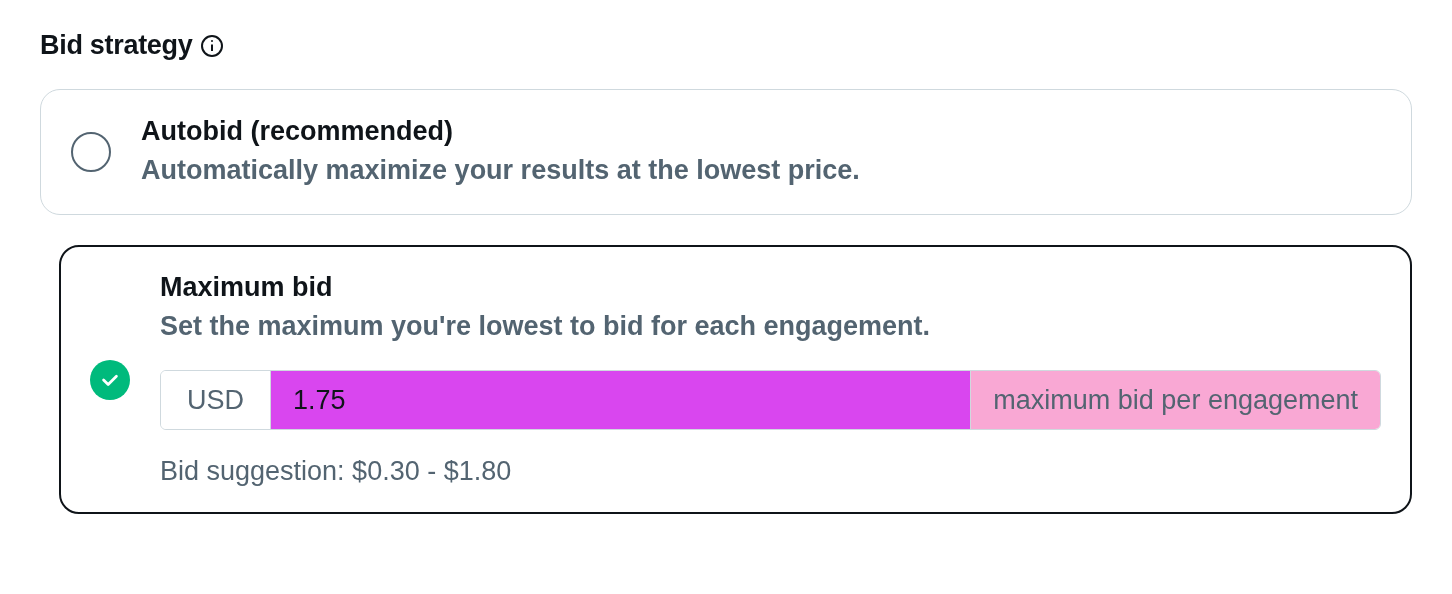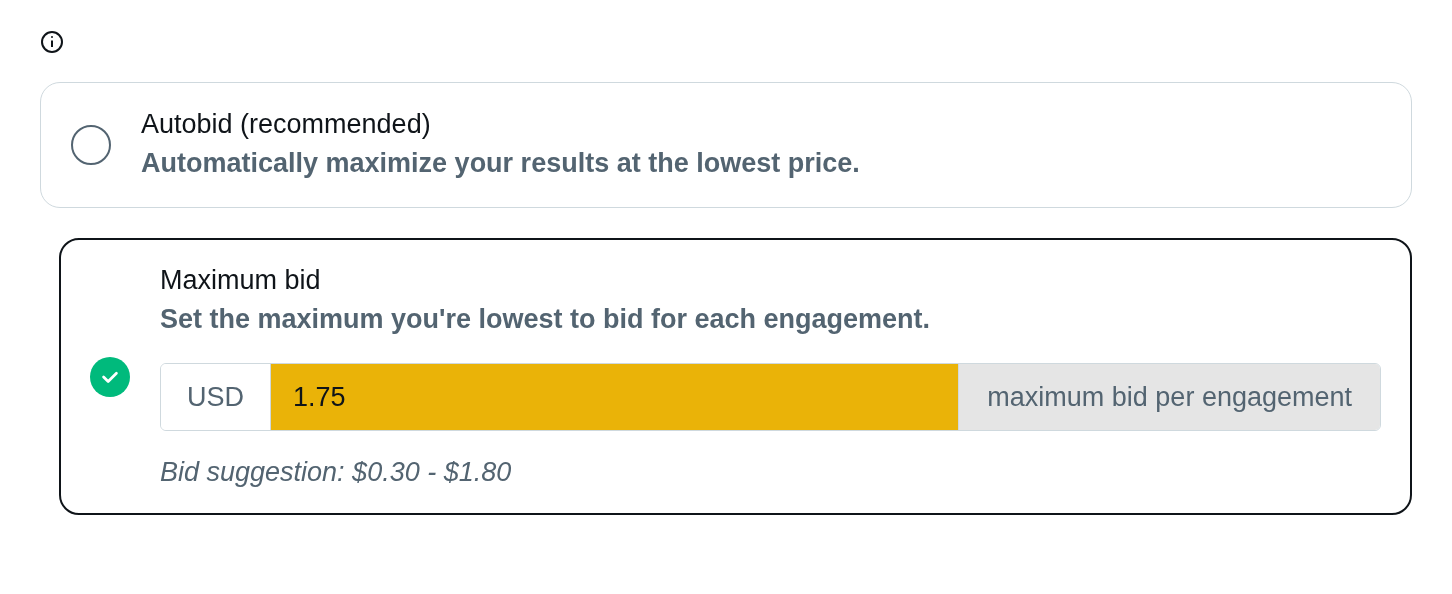--- a/index.html
+++ b/index.html
@@ -65,77 +65,77 @@
     justify-content: center;
   }
   .option-body {
     flex: 1 1 auto;
     display: flex;
     flex-direction: column;
     gap: 6px;
   }
   .option-title {
     font-size: 27px;
-    font-weight: 400;
+    font-weight: 700;
     color: #0f1419;
   }
   .option-desc {
     font-size: 27px;
     font-weight: 700;
     color: #536471;
     line-height: 1.3;
   }
   .bid-row {
     display: flex;
     align-items: stretch;
     border: 1px solid #cfd9de;
     border-radius: 6px;
     margin-top: 20px;
     overflow: hidden;
-    height: 68px;
+    height: 60px;
   }
   .bid-currency {
     display: flex;
     align-items: center;
     padding: 0 26px;
     font-size: 27px;
     color: #536471;
     border-right: 1px solid #cfd9de;
     background: #ffffff;
   }
   .bid-input {
     flex: 1 1 auto;
     border: none;
     outline: none;
     font-size: 27px;
     font-family: inherit;
     color: #0f1419;
     padding: 0 22px;
-    background: #eab308;
+    background: #d946ef;
   }
   .bid-unit {
     display: flex;
     align-items: center;
-    padding: 0 28px;
+    padding: 0 22px;
     font-size: 27px;
     color: #536471;
     border-left: 1px solid #cfd9de;
-    background: #e5e5e5;
+    background: #f9a8d4;
   }
   .bid-suggestion {
     font-size: 27px;
     color: #536471;
     margin-top: 20px;
-    font-style: italic;
   }
 </style>
 </head>
 <body>
 
 <div class="section-header">
+  <span class="section-title">Bid strategy</span>
   <span class="info-icon">
     <svg width="24" height="24" viewBox="0 0 24 24" fill="none" stroke="#0f1419" stroke-width="2">
       <circle cx="12" cy="12" r="10"></circle>
       <line x1="12" y1="10.5" x2="12" y2="17"></line>
       <circle cx="12" cy="7" r="1" fill="#0f1419" stroke="none"></circle>
     </svg>
   </span>
 </div>
 
 <div class="option-card">

